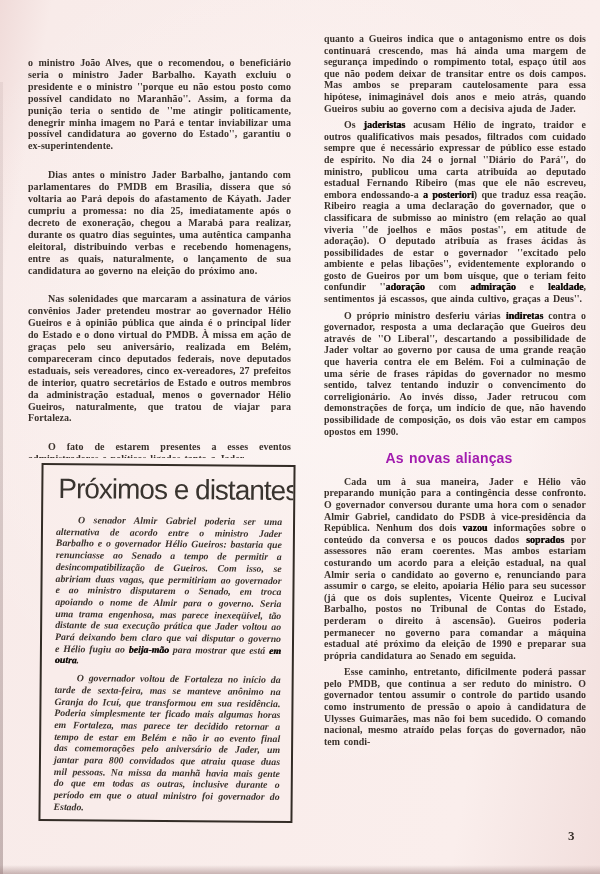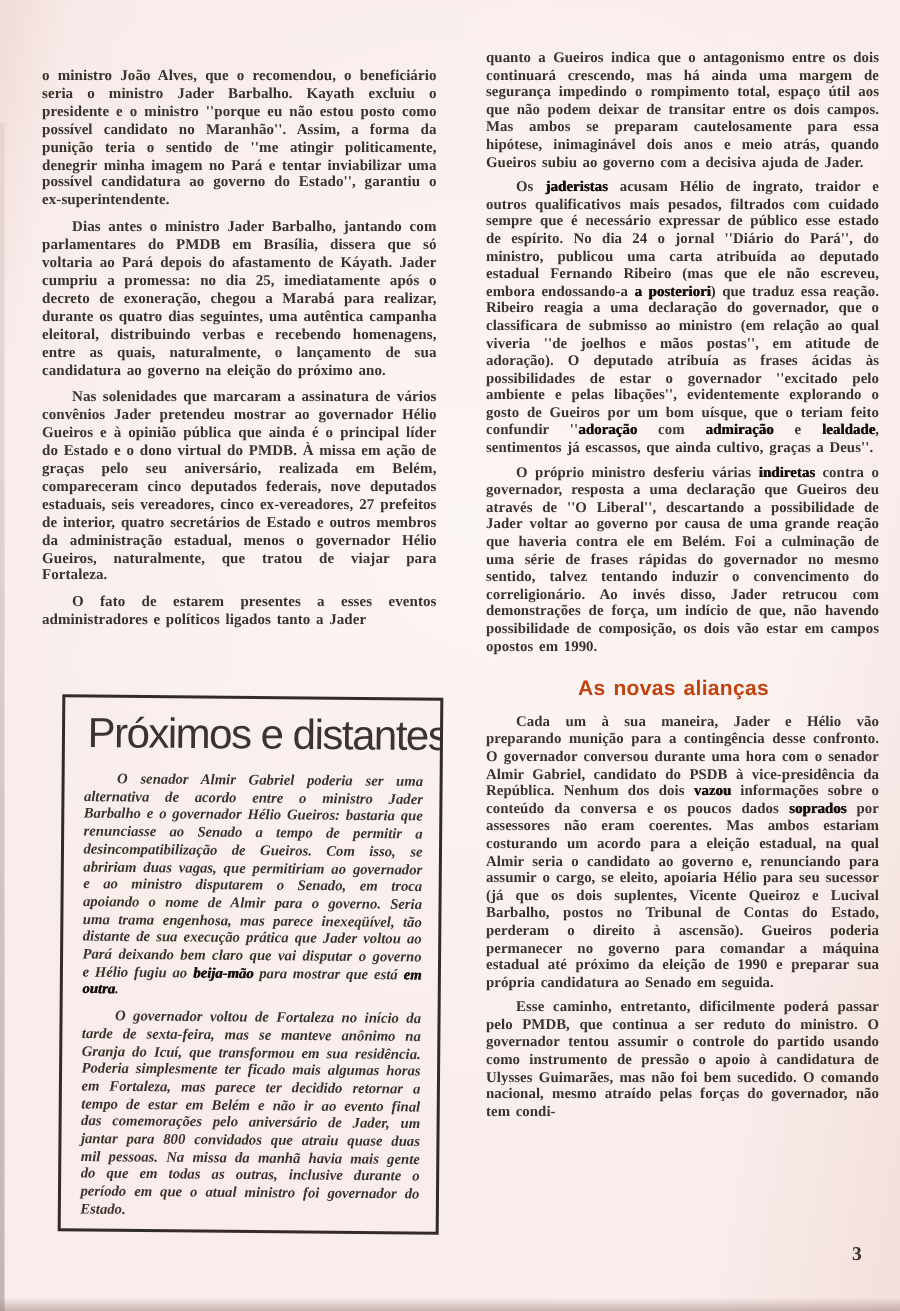--- a/index.html
+++ b/index.html
@@ -13,21 +13,21 @@
   }
   .col{
     position:absolute;
     text-align:justify;
     font-weight:bold;
     font-size:10px;
     line-height:11.9px;
     letter-spacing:0.05px;
     word-spacing:1.2px;
   }
-  .col p{margin:5px 0 6px 0;}
+  .col p{margin:17px 0 6px 0;}
   .col p.indent{text-indent:20px;}
   .left{left:28px;top:40px;width:263px;height:418px;overflow:hidden;}
   .right{left:312px;top:33px;width:274px;height:800px;overflow:hidden;font-size:9.9px;line-height:11.6px;}
   .right p{margin:0 0 5px 12px;}
   .b{color:#16110e;text-shadow:0.4px 0 0 currentColor;}
   .box{
     position:absolute;left:40px;top:464px;width:254px;height:358px;
     border:2px solid #332c26;
     box-sizing:border-box;
     padding:5px 11px 6px 13px;
@@ -52,21 +52,21 @@
     text-align:justify;
     word-spacing:1.4px;
     color:#3a322c;
   }
   .box-body p{margin:0 0 6px 0;}
   .box-body p.indent{text-indent:22px;}
   .section-heading{
     font-family:"Liberation Sans", sans-serif;
     font-size:14px;
     font-weight:bold;
-    color:#c2410c;
+    color:#a21caf;
     text-align:center;
     margin:16px 0 11px 0;
     letter-spacing:0.2px;
   }
   .page-number{
     position:absolute;left:568px;top:828px;
     font-size:13px;font-weight:bold;color:#3a322c;
   }
   .edge-left{
     position:absolute;left:0;top:82px;bottom:0;width:3px;

